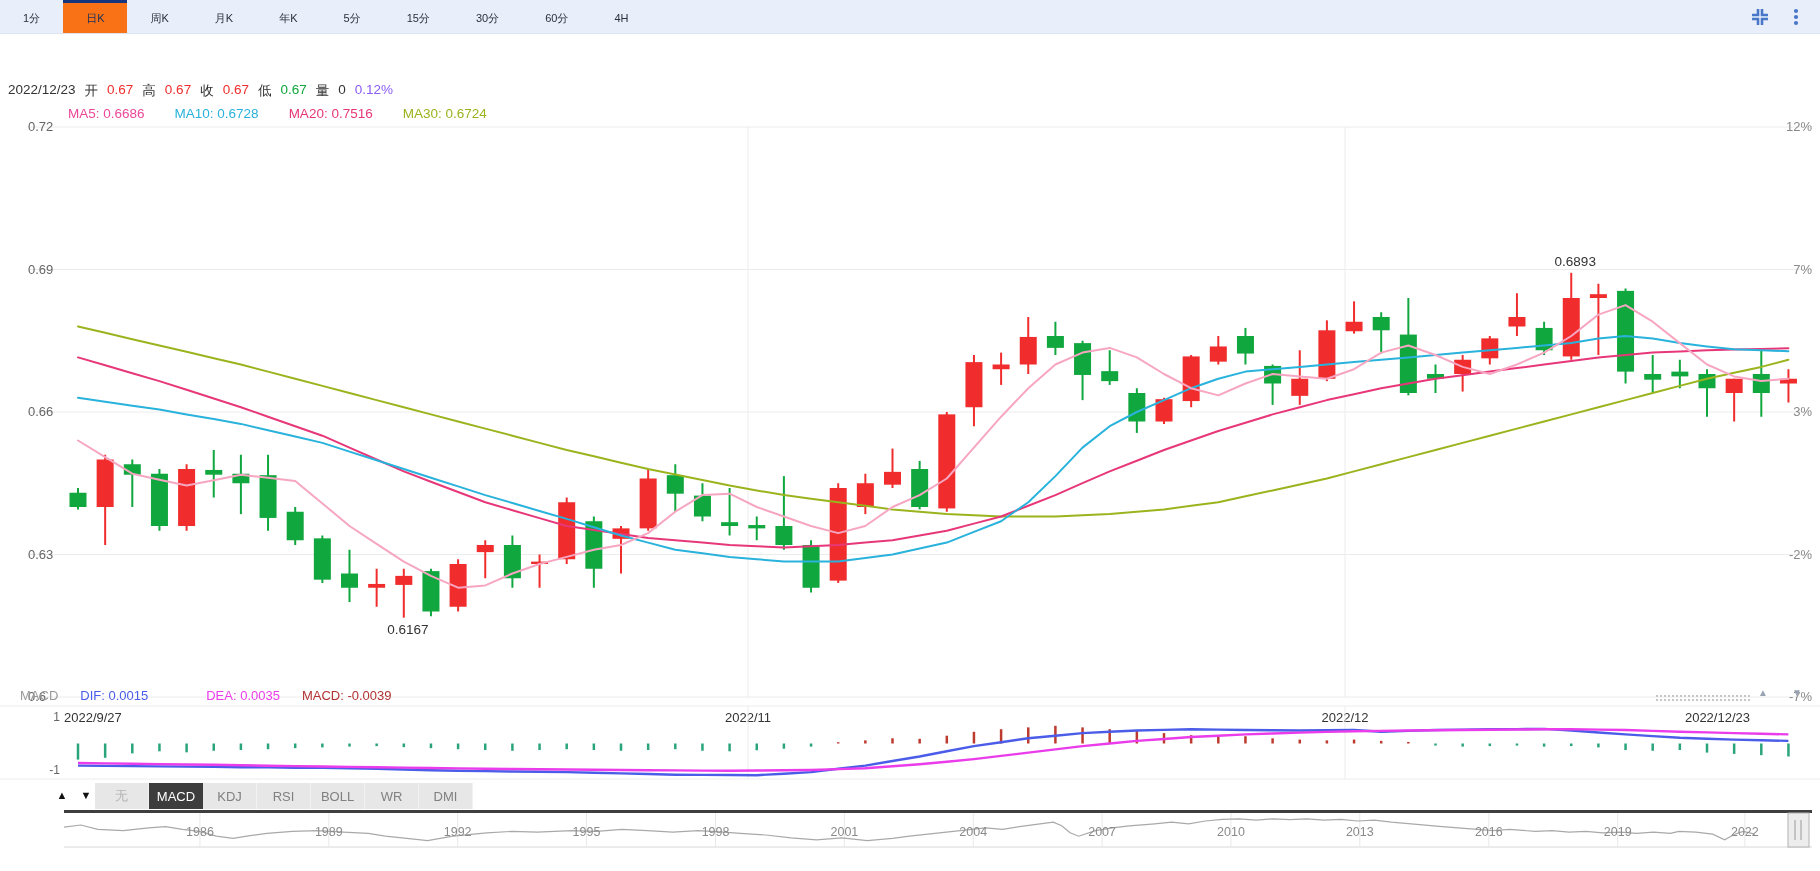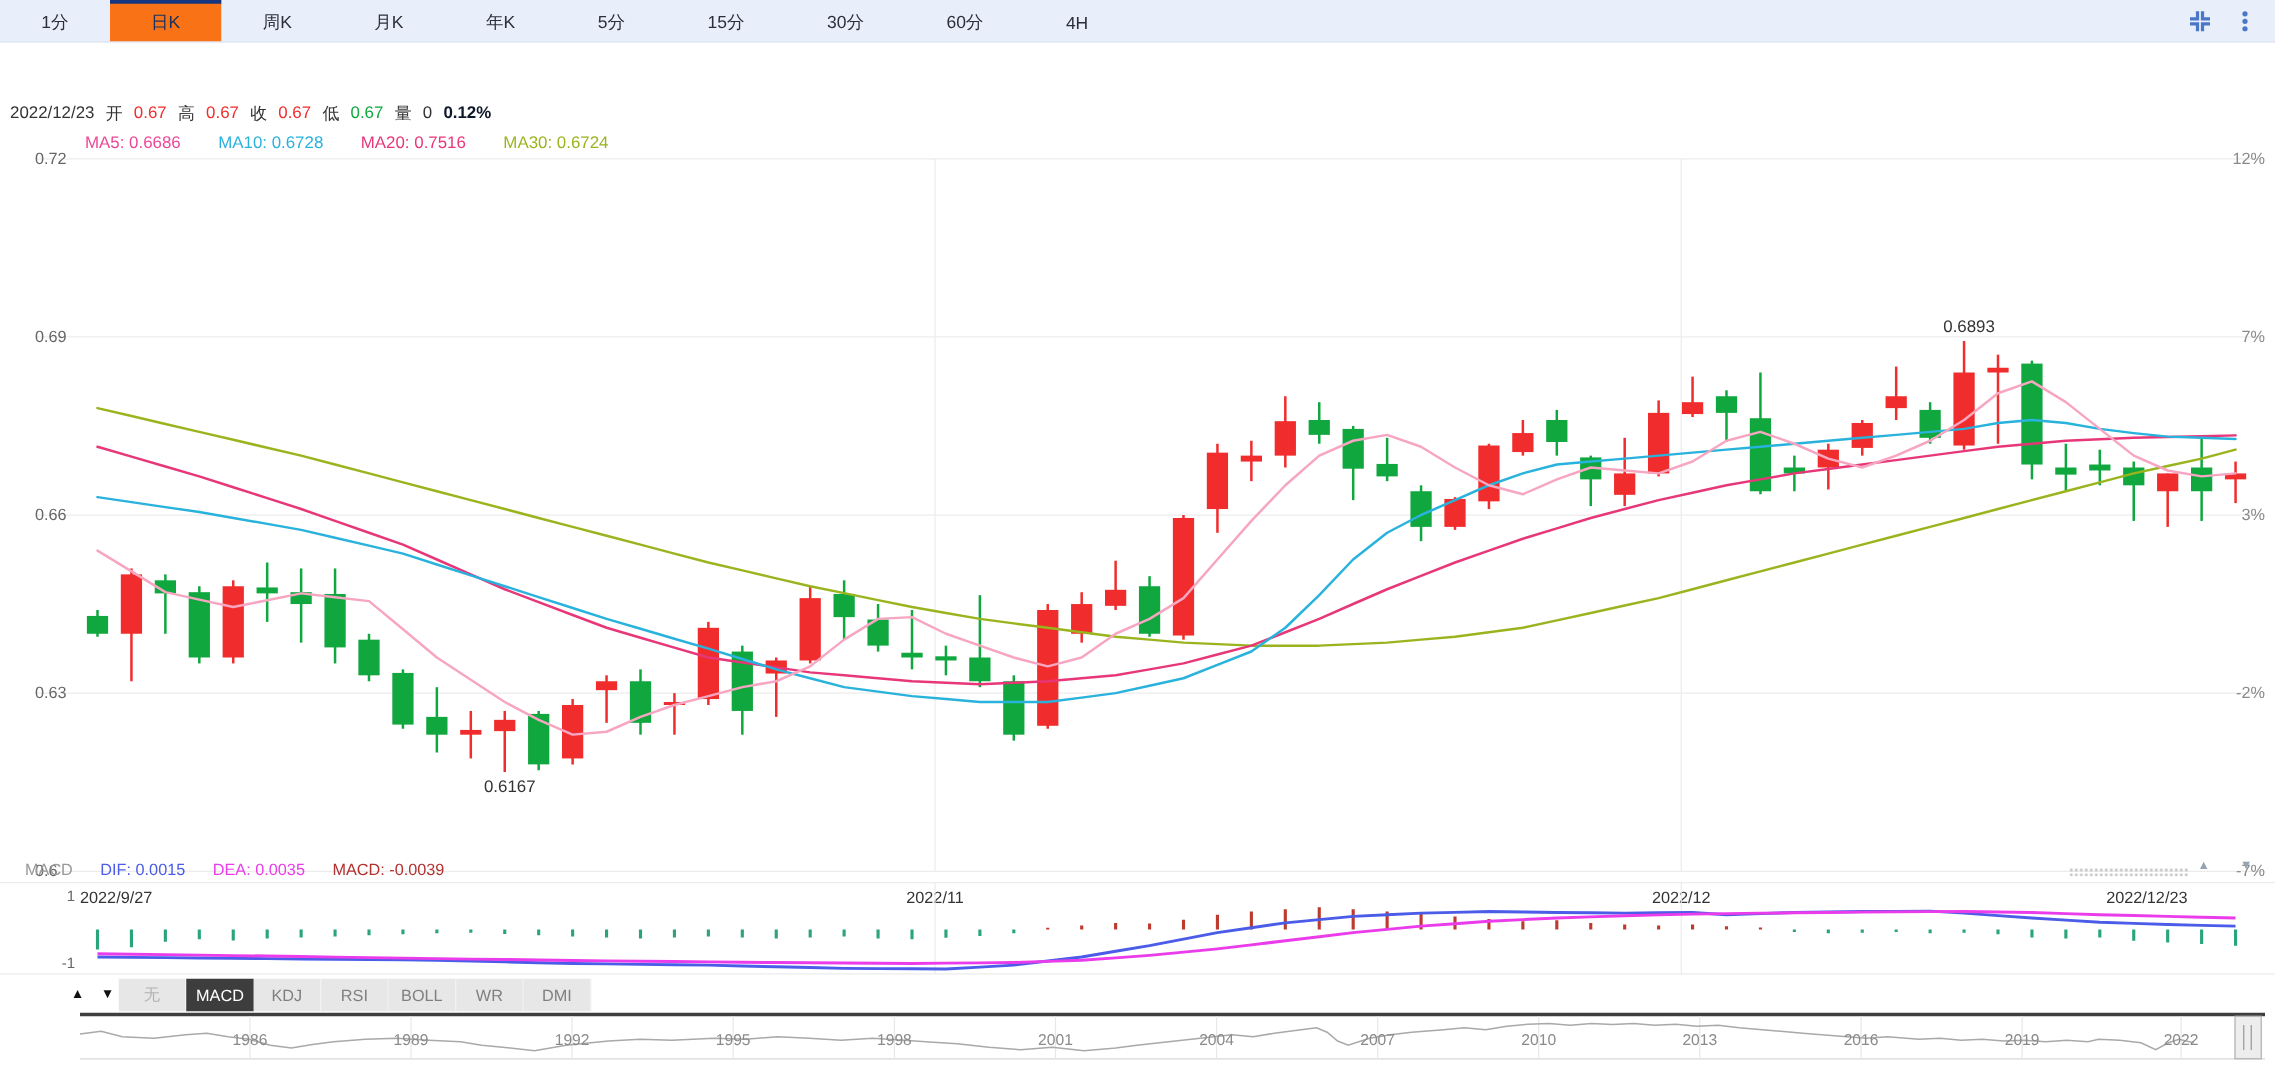--- a/index.html
+++ b/index.html
@@ -2,21 +2,21 @@
 <html><head>
 <meta charset="utf-8">
 <style>
   html,body{margin:0;padding:0;background:#fff;}
   body{width:1820px;height:871px;position:relative;overflow:hidden;
        font-family:"Liberation Sans",sans-serif;color:#333;}
   
   .header{position:absolute;top:0;left:0;width:1820px;height:34px;background:#e9effa;
           border-bottom:1px solid #dde4f0;display:flex;align-items:stretch;box-sizing:border-box;}
   .tabs{display:flex;align-items:stretch;}
-  .tab{display:flex;align-items:center;padding:0 33px;font-size:14px;color:#2b2f3a;
+  .tab{display:flex;align-items:center;padding:0 23px;font-size:11px;color:#2b2f3a;
        border-top:3px solid transparent;box-sizing:border-box;cursor:pointer;}
   .tab.active{background:#f97316;border-top-color:#16357e;color:#17305e;}
   .header-icons{margin-left:auto;display:flex;align-items:center;gap:16px;padding-right:14px;}
   .hicon{width:20px;height:20px;display:flex;align-items:center;justify-content:center;cursor:pointer;}
   
   .main-chart{position:absolute;top:34px;left:0;width:1820px;height:654px;margin-top:35px;}
   .main-chart svg{position:absolute;top:0;left:0;}
   .info-row{position:absolute;top:13px;left:8px;display:flex;gap:9px;font-size:13.5px;z-index:3;white-space:nowrap;}
   .info-row .lbl{color:#333;}
   .ma-row{position:absolute;top:37px;left:68px;display:flex;gap:30px;font-size:13.5px;z-index:3;white-space:nowrap;}
@@ -89,21 +89,21 @@
         <span style="color: rgb(240, 44, 44);">0.67</span>
         <span class="lbl">高</span>
         <span style="color: rgb(240, 44, 44);">0.67</span>
         <span class="lbl">收</span>
         <span style="color: rgb(240, 44, 44);">0.67</span>
         <span class="lbl">低</span>
         <span style="color: rgb(15, 167, 62);">0.67</span>
         <span class="lbl">量</span>
         <span style="color: rgb(51, 51, 51);">0</span>
       </span>
-    <span style="color:#0f172a;font-weight:bold;">0.12%</span>
+    <span style="color:#8b5cf6;">0.12%</span>
   </div>
   <div class="ma-row" id="ma-row">
       <span style="color: #ec4899;">MA5: 0.6686</span>
       <span style="color: rgb(41, 178, 220);">MA10: 0.6728</span>
       <span style="color: rgb(231, 55, 121);">MA20: 0.7516</span>
       <span style="color: rgb(154, 180, 30);">MA30: 0.6724</span>
     </div>
   <svg id="main-svg" width="1820" height="654">
       <g>
         <line x1="28" x2="1812" y1="58" y2="58" stroke="#ececec" stroke-width="1"></line>
@@ -268,21 +268,21 @@
       </g>
       <text x="1575.25" y="196.82499999999976" fill="#333" text-anchor="middle" font-size="13.5">0.6893</text>
       <text x="407.79999999999995" y="564.6749999999997" fill="#333" text-anchor="middle" font-size="13.5">0.6167</text>
     </svg>
 </div>
 
 <div class="macd">
   <div class="macd-info">
     <span style="color:#999;">MACD</span>
     <span style="color:#4a5ce8;">DIF: 0.0015</span>
-    <span style="color:#ea3cea;">DEA: 0.0035</span>
+    <span style="color:#ea3cea;margin-left:36px;">DEA: 0.0035</span>
     <span style="color:#b23232;">MACD: -0.0039</span>
   </div>
   <span class="macd-ylab" style="top:22px;">1</span>
   <span class="macd-ylab" style="top:75px;">-1</span>
   <div class="pane-dots"></div>
   <span class="pane-tri" style="left:1758px;">▲</span>
   <span class="pane-tri" style="left:1792px;">▼</span>
   <svg id="macd-svg" width="1820" height="77">
       <line x1="0" x2="1820" y1="2" y2="2" stroke="#ececec"></line>
       <line x1="0" x2="1820" y1="75" y2="75" stroke="#ececec"></line>

